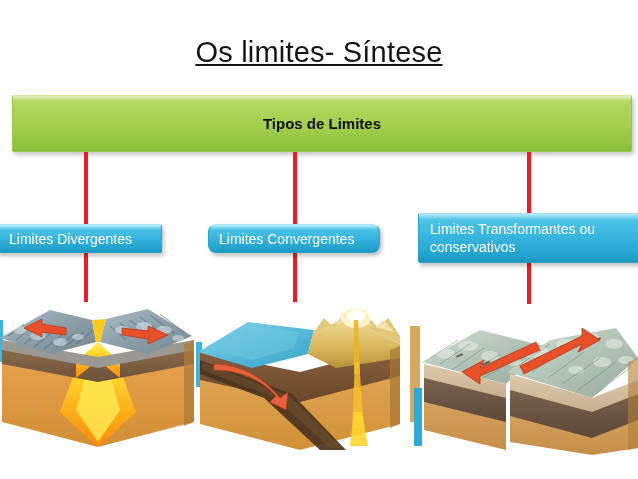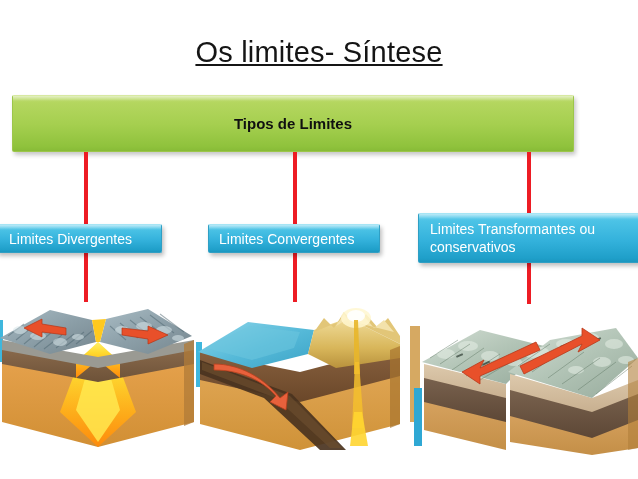--- a/index.html
+++ b/index.html
@@ -37,21 +37,21 @@
     font-family: "Liberation Sans", sans-serif;
     white-space: nowrap;
     text-decoration: underline;
   }
 
   
   .green-box {
     position: absolute;
     left: 12px;
     top: 95px;
-    width: 562px;
+    width: 620px;
     height: 57px;
     background: linear-gradient(to bottom,
                 #c3de7a 0%,
                 #b4d65f 12%,
                 #a5cf4f 52%,
                 #8fc23c 92%,
                 #87bb37 100%);
     border: 1px solid #9cc64a;
     border-top-color: #d7e9a2;
     box-sizing: border-box;
@@ -114,21 +114,21 @@
     position: relative;
     display: block;
     color: #ffffff;
     font-size: 14px;
     font-weight: 400;
     line-height: 18px;
     font-family: "Liberation Sans", sans-serif;
   }
   .bb-1 { left: -4px;  top: 224px; width: 166px; height: 29px; }
   .bb-1 .blue-label { padding: 5px 0 0 12px; }
-  .bb-2 { left: 208px; top: 224px; width: 172px; height: 29px; }
+  .bb-2 { left: 208px; top: 224px; width: 172px; height: 29px; border-radius: 8px; }
   .bb-2 .blue-label { padding: 5px 0 0 10px; }
   .bb-3 { left: 418px; top: 213px; width: 224px; height: 50px; }
   .bb-3 .blue-label { padding: 6px 0 0 11px; }
 
   
   .illus {
     position: absolute;
     overflow: hidden;
   }
   .illus svg { display: block; }

